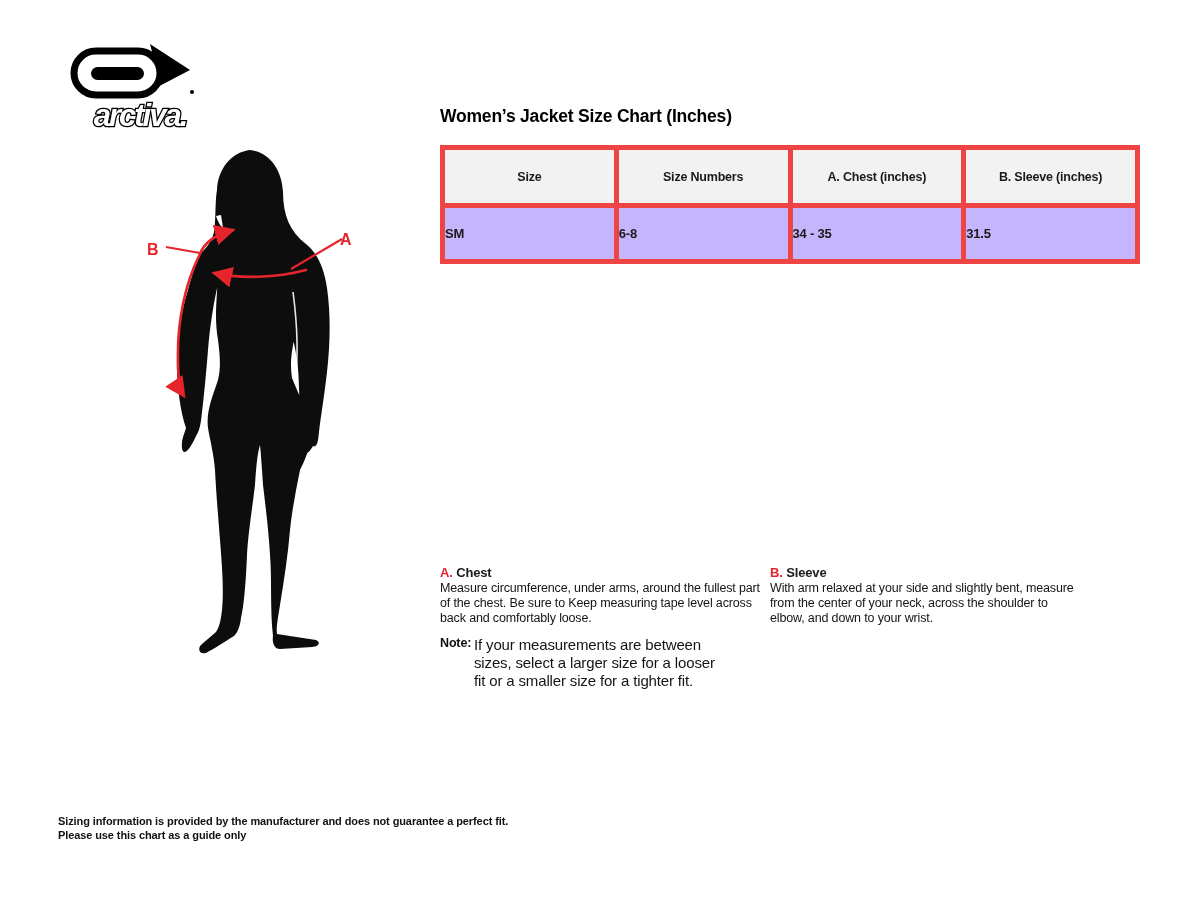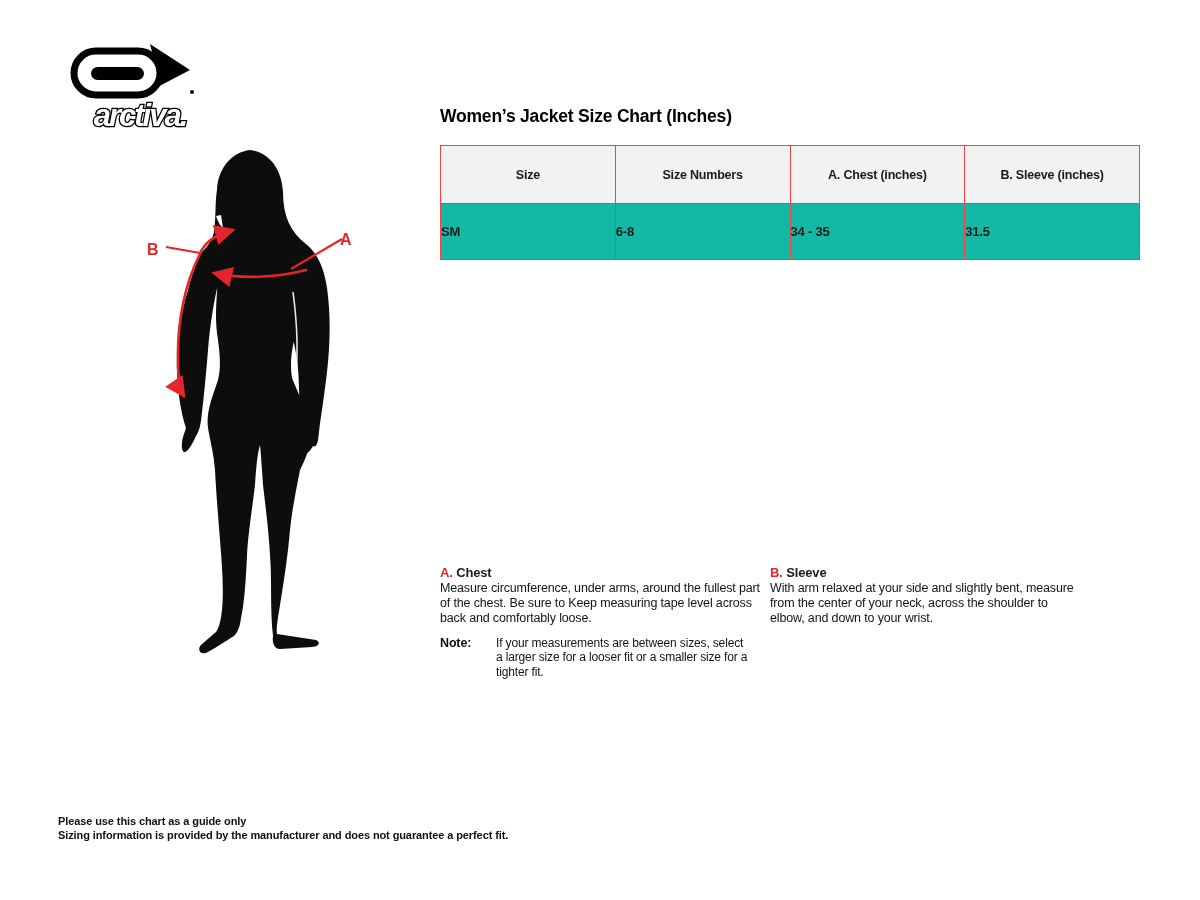--- a/index.html
+++ b/index.html
@@ -25,46 +25,46 @@
     font-size:17.5px; font-weight:700; letter-spacing:-0.2px; color:#000000;
   }
 
   
   table.size-table {
     position:absolute; left:440px; top:145px; width:700px;
     border-collapse:collapse; table-layout:fixed;
     border:1px solid #8f8f8f;
   }
   table.size-table th, table.size-table td {
-    border:1px solid #ef4444;
+    border:5px solid #ef4444;
     vertical-align:middle;
     letter-spacing:-0.2px;
   }
   table.size-table th {
     height:58px; font-size:12.5px; font-weight:700;
     background:#f2f2f2; color:#1a1a1a;
   }
   table.size-table td {
     height:56px; font-size:13px; font-weight:700;
-    background:#14b8a6; color:#1a1a1a;
+    background:#c4b5fd; color:#1a1a1a;
   }
   table.size-table tr.alt td { background:#e9e9e9; }
 
   
   .col-a { left:440px; top:565px; width:324px; }
   .col-b { left:770px; top:565px; width:308px; }
   .sec-head { font-size:13px; font-weight:700; letter-spacing:-0.15px; color:#1a1a1a; }
   .red-letter { color:#e5252b; }
   .sec-body {
     font-size:12.5px; line-height:1.18; letter-spacing:-0.15px; color:#141414;
     margin-top:1px;
   }
-  .note-row { display:flex; margin-top:11px;gap:22px; }
+  .note-row { display:flex; margin-top:11px; }
   .note-label { font-weight:700; font-size:12.5px; width:34px; flex:none; letter-spacing:-0.15px; }
-  .note-body { font-size:12px; line-height:1.18; letter-spacing:-0.15px; width:252px; color:#141414; }
+  .note-body { font-size:15px; line-height:1.18; letter-spacing:-0.15px; width:252px; color:#141414; }
 
   
   .footer {
     left:58px; top:815px;
     font-size:11px; font-weight:700; line-height:1.25; letter-spacing:-0.1px; color:#111;
   }
 </style>
 </head>
 <body>
 
@@ -197,15 +197,15 @@
 
 <div class="abs col-b">
   <div class="sec-head">
     <span class="red-letter">B.</span>
     <span>Sleeve</span>
   </div>
   <div class="sec-body">With arm relaxed at your side and slightly bent, measure from the center of your neck, across the shoulder to elbow, and down to your wrist.</div>
 </div>
 
 <div class="abs footer">
+  <div>Sizing information is provided by the manufacturer and does not guarantee a perfect fit.</div>
   <div>Please use this chart as a guide only</div>
-  <div>Sizing information is provided by the manufacturer and does not guarantee a perfect fit.</div>
 </div>
 
 </body></html>

